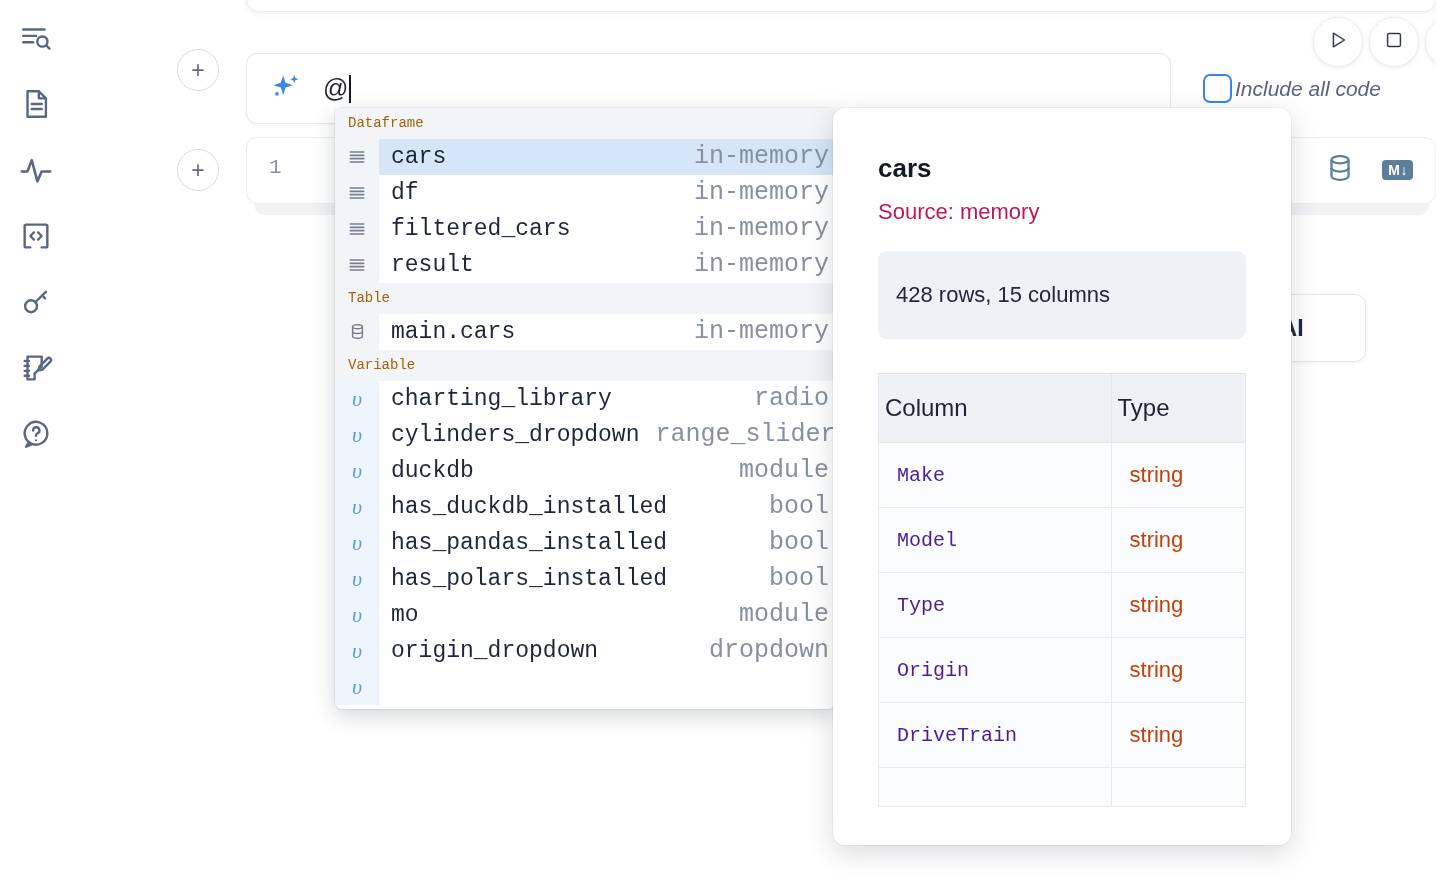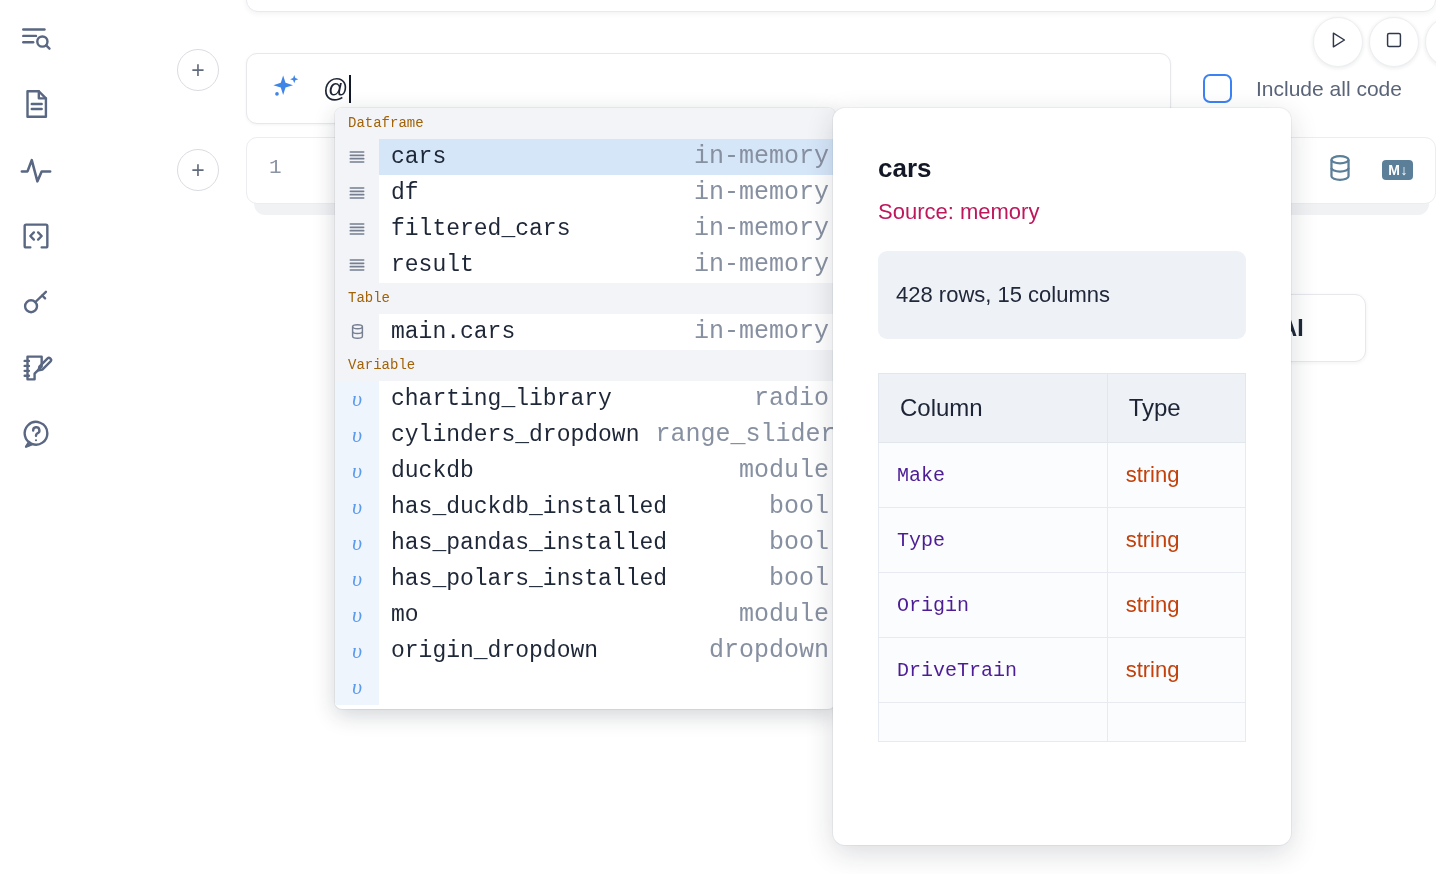--- a/index.html
+++ b/index.html
@@ -67,21 +67,21 @@
     display: flex; align-items: center; justify-content: center;
     cursor: pointer; color: #30384a;
   }
   #run-btn  { left: 1313px; top: 17px; }
   #stop-btn { left: 1369px; top: 17px; }
   #extra-btn{ left: 1425px; top: 17px; }
 
   
   .include-row {
     position: absolute; left: 1203px; top: 74px;
-    display: flex; align-items: center; gap: 24px; cursor: pointer;
+    display: flex; align-items: center; gap: 3px; cursor: pointer; font-style: italic;
   }
   .cb {
     width: 29px; height: 29px; border: 2px solid #3b82f6; border-radius: 7px;
     background: #fff; flex: none;
   }
   .include-label { font-size: 21px; color: #5a6479; white-space: nowrap; }
 
   
   .code-cell {
     position: absolute; left: 246px; top: 137px; width: 1190px; height: 67px;
@@ -154,21 +154,21 @@
   }
   .pv-title { font-size: 26px; font-weight: 700; color: #121826; }
   .pv-source { margin-top: 15px; font-size: 22px; color: #be185d; }
   .pv-shape {
     margin-top: 26px; background: #eef1f6; border-radius: 9px;
     padding: 31px 18px; font-size: 22px; color: #202839;
   }
   .pv-table { margin-top: 34px; border-collapse: collapse; width: 100%; }
   .pv-table th {
     text-align: left; background: #eef1f6; color: #1c2435; font-weight: 400;
-    font-size: 24px; padding: 20px 21px; border: 1px solid #e2e7ee;
+    font-size: 24px; padding: 20px 6px; border: 1px solid #e2e7ee;
   }
   .pv-table td { border: 1px solid #e7ebf1; padding: 19px 18px; background: #fbfcfd; }
   .pv-col { font-family: "Liberation Mono", monospace; font-size: 20px; color: #4c1d95; }
   .pv-type { font-size: 22px; color: #c2410c; }
 </style>
 </head>
 <body>
 
 <div id="root">
 
@@ -447,20 +447,24 @@
             <th>Column</th>
             <th>Type</th>
           </tr>
         </thead>
       <tbody id="pv-body">
           <tr>
             <td class="pv-col">Make</td>
             <td class="pv-type">string</td>
           </tr>
           <tr>
+            <td class="pv-col">Model</td>
+            <td class="pv-type">string</td>
+          </tr>
+          <tr>
             <td class="pv-col">Type</td>
             <td class="pv-type">string</td>
           </tr>
           <tr>
             <td class="pv-col">Origin</td>
             <td class="pv-type">string</td>
           </tr>
           <tr>
             <td class="pv-col">DriveTrain</td>
             <td class="pv-type">string</td>

